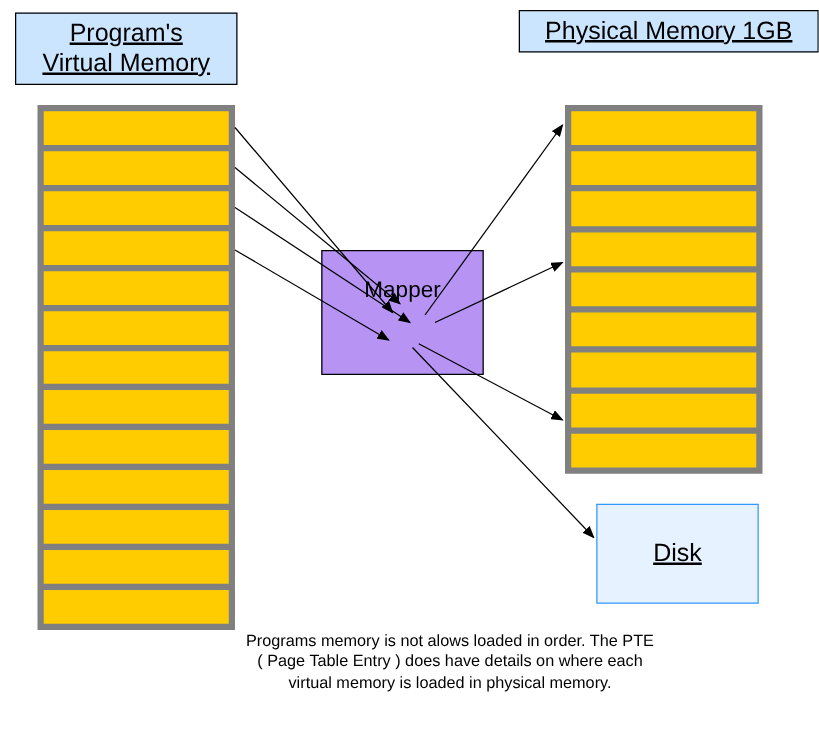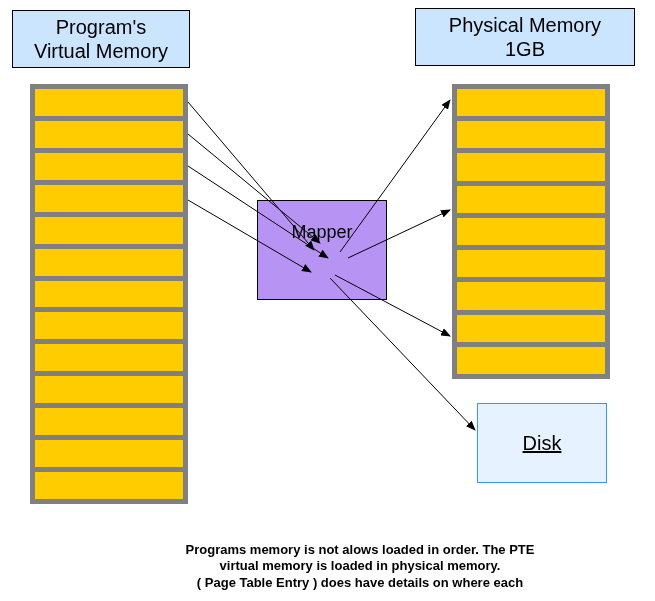--- a/index.html
+++ b/index.html
@@ -18,20 +18,21 @@
   }
   .title-box {
     position: absolute;
     background: #cce5ff;
     border: 1px solid #000;
     text-align: center;
     font-size: 20px;
     line-height: 1.2;
     padding: 4px 12px;
     box-sizing: border-box;
+    text-decoration: underline;
   }
   .memory-block {
     position: absolute;
     background: #808080;
     display: flex;
     flex-direction: column;
     padding: 5px;
     gap: 5px;
     box-sizing: border-box;
   }
@@ -81,21 +82,21 @@
 </style>
 </head>
 <body>
 
 <div class="stage">
 
   <div class="title-box" style="left:12px; top:10px; width:178px;">
     <span>Program's Virtual Memory</span>
   </div>
 
-  <div class="title-box" style="left:415px; top:8px; width:220px;">
+  <div class="title-box" style="left:415px; top:8px; width:240px;">
     <span>Physical Memory 1GB</span>
   </div>
 
   <div class="memory-block" id="vmem" style="left:30px; top:84px; width:158px; height:420px;">
       <div class="mem-row"></div>
       <div class="mem-row"></div>
       <div class="mem-row"></div>
       <div class="mem-row"></div>
       <div class="mem-row"></div>
       <div class="mem-row"></div>
@@ -121,24 +122,24 @@
     </div>
 
   <div class="mapper" style="left:257px; top:200px; width:130px; height:100px;">
     <span>Mapper</span>
   </div>
 
   <div class="disk" style="left:477px; top:403px; width:130px; height:80px;text-decoration:underline;">
     <span>Disk</span>
   </div>
 
-  <div class="caption" style="left:150px; top:542px;font-weight:bold;">
+  <div class="caption" style="left:150px; top:505px;">
     <div>Programs memory is not alows loaded in order. The PTE</div>
+    <div>( Page Table Entry ) does have details on where each</div>
     <div>virtual memory is loaded in physical memory.</div>
-    <div>( Page Table Entry ) does have details on where each</div>
   </div>
 
   <svg class="arrows">
     <defs>
       <marker id="arrowhead" markerWidth="10" markerHeight="8" refX="9" refY="4" orient="auto" markerUnits="userSpaceOnUse">
         <path d="M0,0 L10,4 L0,8 Z" fill="#000"></path>
       </marker>
     </defs>
 
     <line x1="188" y1="102" x2="314" y2="250" stroke="#000" stroke-width="1" marker-end="url(#arrowhead)"></line>

